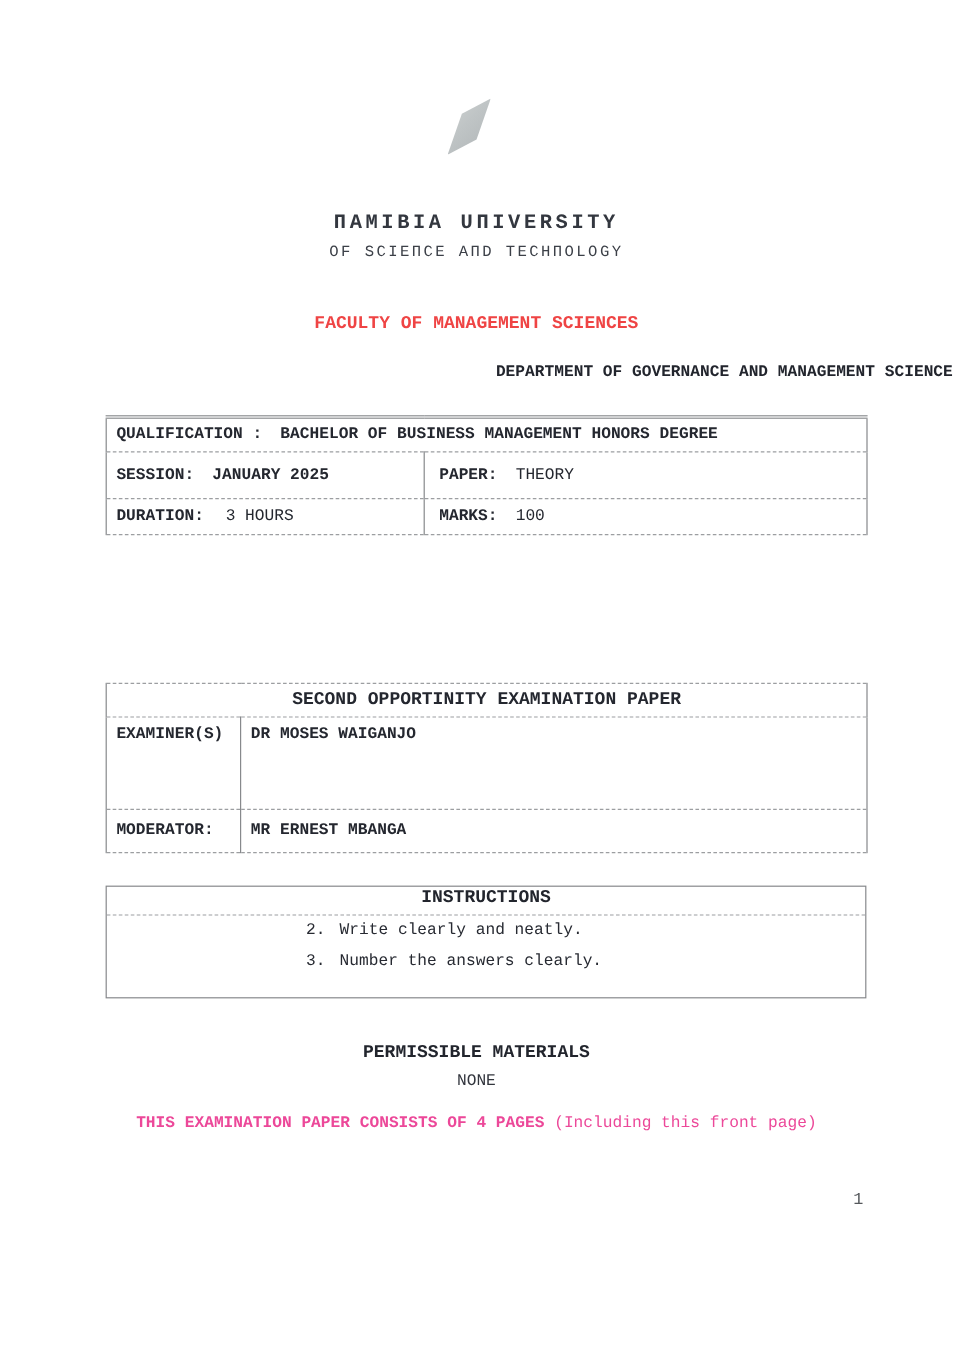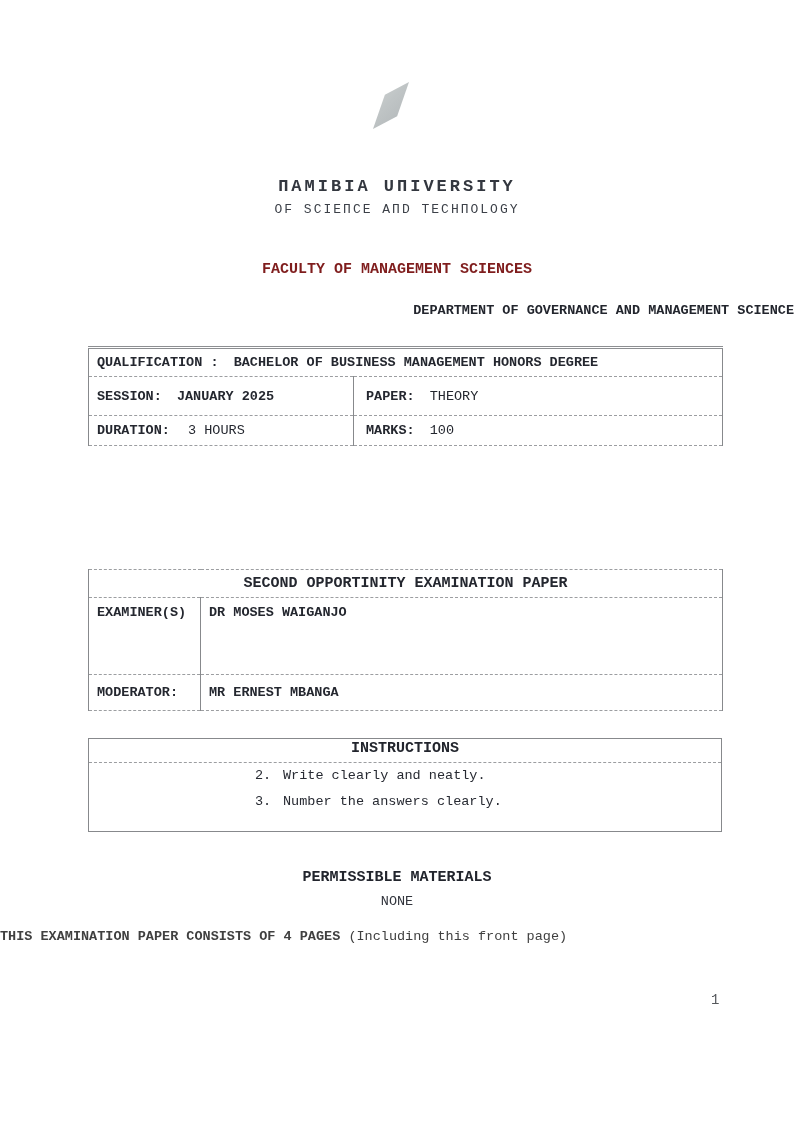--- a/index.html
+++ b/index.html
@@ -41,21 +41,21 @@
     color: #3c4048;
   }
 
   
   .faculty {
     position: absolute;
     left: 0; right: 0; top: 245px;
     text-align: center;
     font-size: 15px;
     font-weight: bold;
-    color: #7f1d1d;
+    color: #ef4444;
   }
   .department {
     position: absolute;
     left: 12px; right: 0; top: 287px;
     text-align: right;
     font-size: 13.5px;
     font-weight: bold;
     color: #22252d;
   }
 
@@ -143,23 +143,23 @@
   .materials-value {
     position: absolute;
     left: 0; right: 0; top: 878px;
     text-align: center;
     font-size: 13.5px;
     color: #32353d;
   }
   .footer-line {
     position: absolute;
     left: 0; right: 0; top: 913px;
-    text-align: left;
-    font-size: 13.5px;
-    color: #404040;
+    text-align: center;
+    font-size: 13.5px;
+    color: #ec4899;
   }
   .footer-line .statement { font-weight: bold; }
   .page-number {
     position: absolute;
     left: 711px; top: 976px;
     font-size: 14px;
     color: #55585c;
   }
 </style>
 </head>

